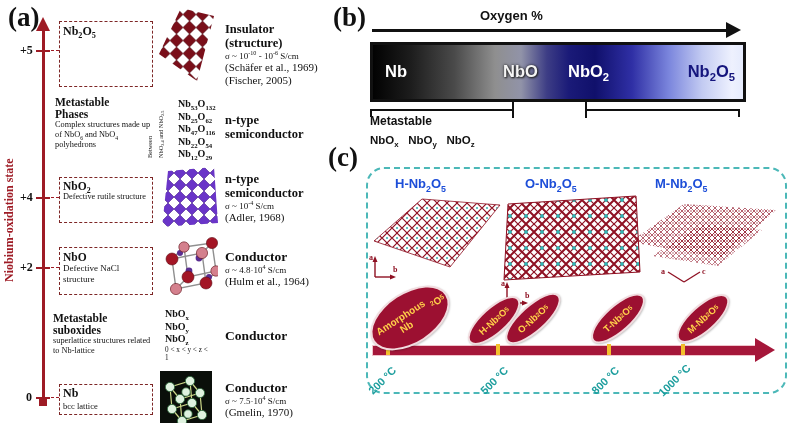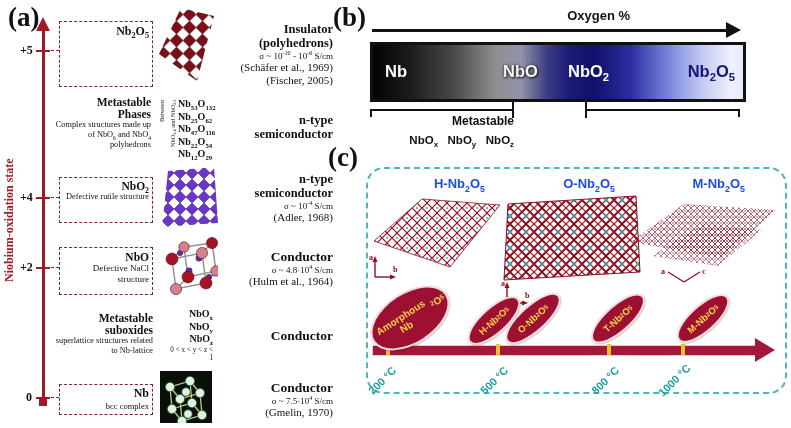--- a/index.html
+++ b/index.html
@@ -1,21 +1,21 @@
 <!DOCTYPE html>
 <html><head>
 <meta charset="utf-8">
 <style>
   html,body{margin:0;padding:0;background:#fff;}
   #fig{position:relative;width:791px;height:428px;background:#ffffff;overflow:hidden;
        font-family:"Liberation Serif","DejaVu Serif",serif;color:#111;}
   .abs{position:absolute;}
   .serif{font-family:"Liberation Serif","DejaVu Serif",serif;}
   .sans{font-family:"Liberation Sans","DejaVu Sans",sans-serif;}
-  .ctr{text-align:right;}
+  .ctr{text-align:left;}
   .bold{font-weight:bold;}
   sub{font-size:0.68em;line-height:0;}
   sup{font-size:0.68em;line-height:0;}
   .panel-label{font-size:27px;font-weight:bold;font-family:"Liberation Serif",serif;}
   .box-dash{border:1.6px dashed #7d2626;}
   .row-oxide{font-size:12px;font-weight:bold;}
   .row-desc{font-size:8.3px;line-height:1.18;}
   .prop-title{font-size:12.5px;font-weight:bold;line-height:1.12;}
   .sigma-line{font-size:9px;margin-top:1px;}
   .ref-line{font-size:11px;line-height:1.15;}
@@ -73,21 +73,21 @@
     <defs>
       <pattern id="pRed" width="13" height="13" patternUnits="userSpaceOnUse">
         <rect width="13" height="13" fill="#ffffff"></rect>
         <path d="M6.5 0 L13 6.5 L6.5 13 L0 6.5 Z" fill="#7a0f1a" stroke="#4d0912" stroke-width="0.6"></path>
       </pattern>
     </defs>
     <polygon points="24,0 57,8 40,73 2,46" fill="url(#pRed)"></polygon>
   </svg>
   <div class="abs ctr" style="left:225px;top:22px;width:108px;">
     <div class="prop-title">Insulator</div>
-    <div class="prop-title">(polyhedrons)</div>
+    <div class="prop-title">(structure)</div>
     <div class="sigma-line">σ ~ 10<sup>-10</sup> - 10<sup>-6</sup> S/cm</div>
     <div class="ref-line">(Schäfer et al., 1969)</div>
     <div class="ref-line">(Fischer, 2005)</div>
   </div>
 
   <div class="abs ctr" style="left:55px;top:96px;width:96px;">
     <div class="row-oxide" style="font-size:11.5px;">Metastable</div>
     <div class="row-oxide" style="font-size:11.5px;">Phases</div>
     <div class="row-desc">Complex structures made up of NbO<sub>6</sub> and NbO<sub>4</sub> polyhedrons</div>
   </div>
@@ -173,21 +173,21 @@
     <div class="formula-line">NbO<sub>y</sub></div>
     <div class="formula-line">NbO<sub>z</sub></div>
     <div style="font-size:7.2px;">0 &lt; x &lt; y &lt; z &lt; 1</div>
   </div>
   <div class="abs ctr" style="left:225px;top:328px;width:108px;">
     <div class="prop-title" style="font-size:13.5px;">Conductor</div>
   </div>
 
   <div class="abs box-dash ctr" style="left:59px;top:384px;width:86px;height:27px;padding:1px 3px;">
     <div class="row-oxide" style="font-size:12px;">Nb</div>
-    <div class="row-desc" style="font-size:8.5px;">bcc complex</div>
+    <div class="row-desc" style="font-size:8.5px;">bcc lattice</div>
   </div>
   <svg class="abs" style="left:160px;top:371px;" width="52" height="52">
     <rect x="0" y="0" width="52" height="52" fill="#0a0f0a"></rect>
     <g stroke="#cdd98a" stroke-width="1.2" fill="none">
       <polygon points="10,16 30,10 40,22 20,28"></polygon>
       <polygon points="12,38 32,32 42,44 22,50"></polygon>
       <line x1="10" y1="16" x2="12" y2="38"></line>
         <line x1="30" y1="10" x2="32" y2="32"></line>
       <line x1="40" y1="22" x2="42" y2="44"></line>
         <line x1="20" y1="28" x2="22" y2="50"></line>

